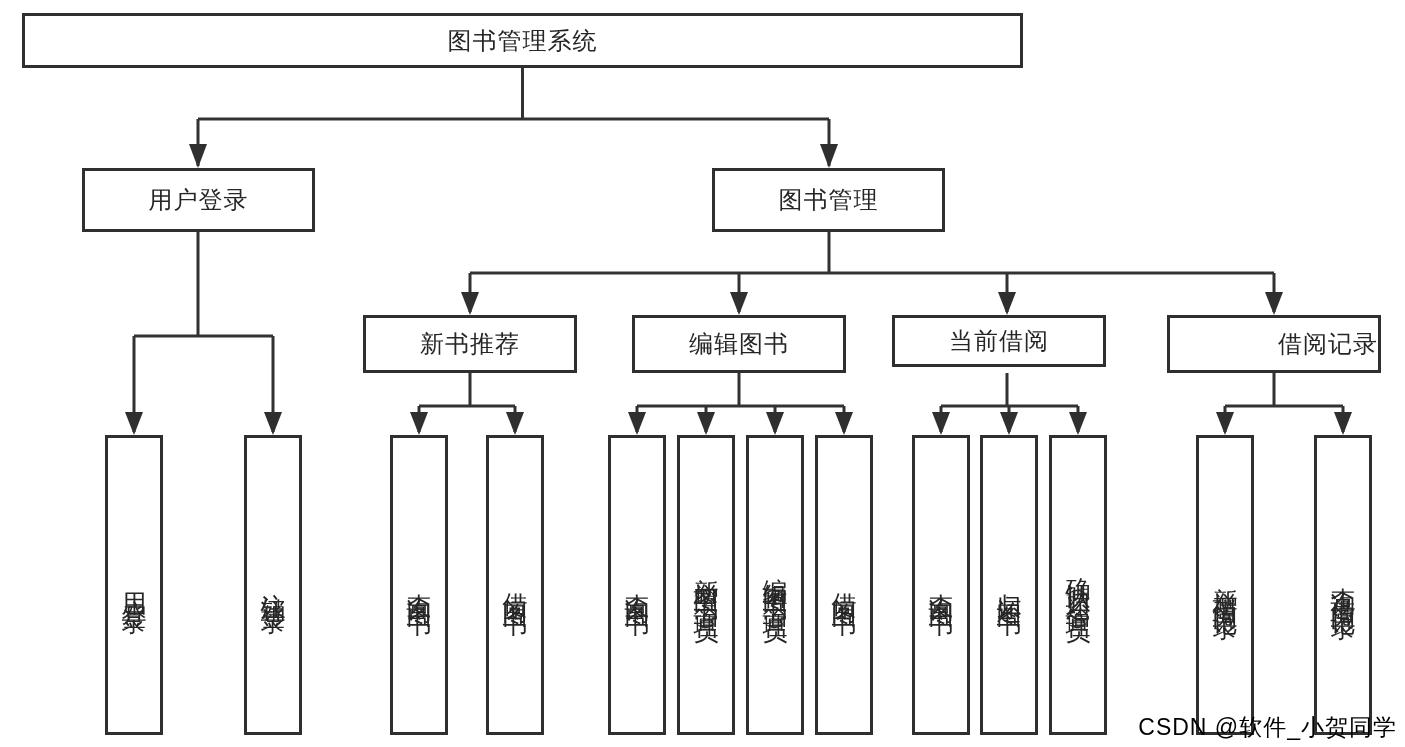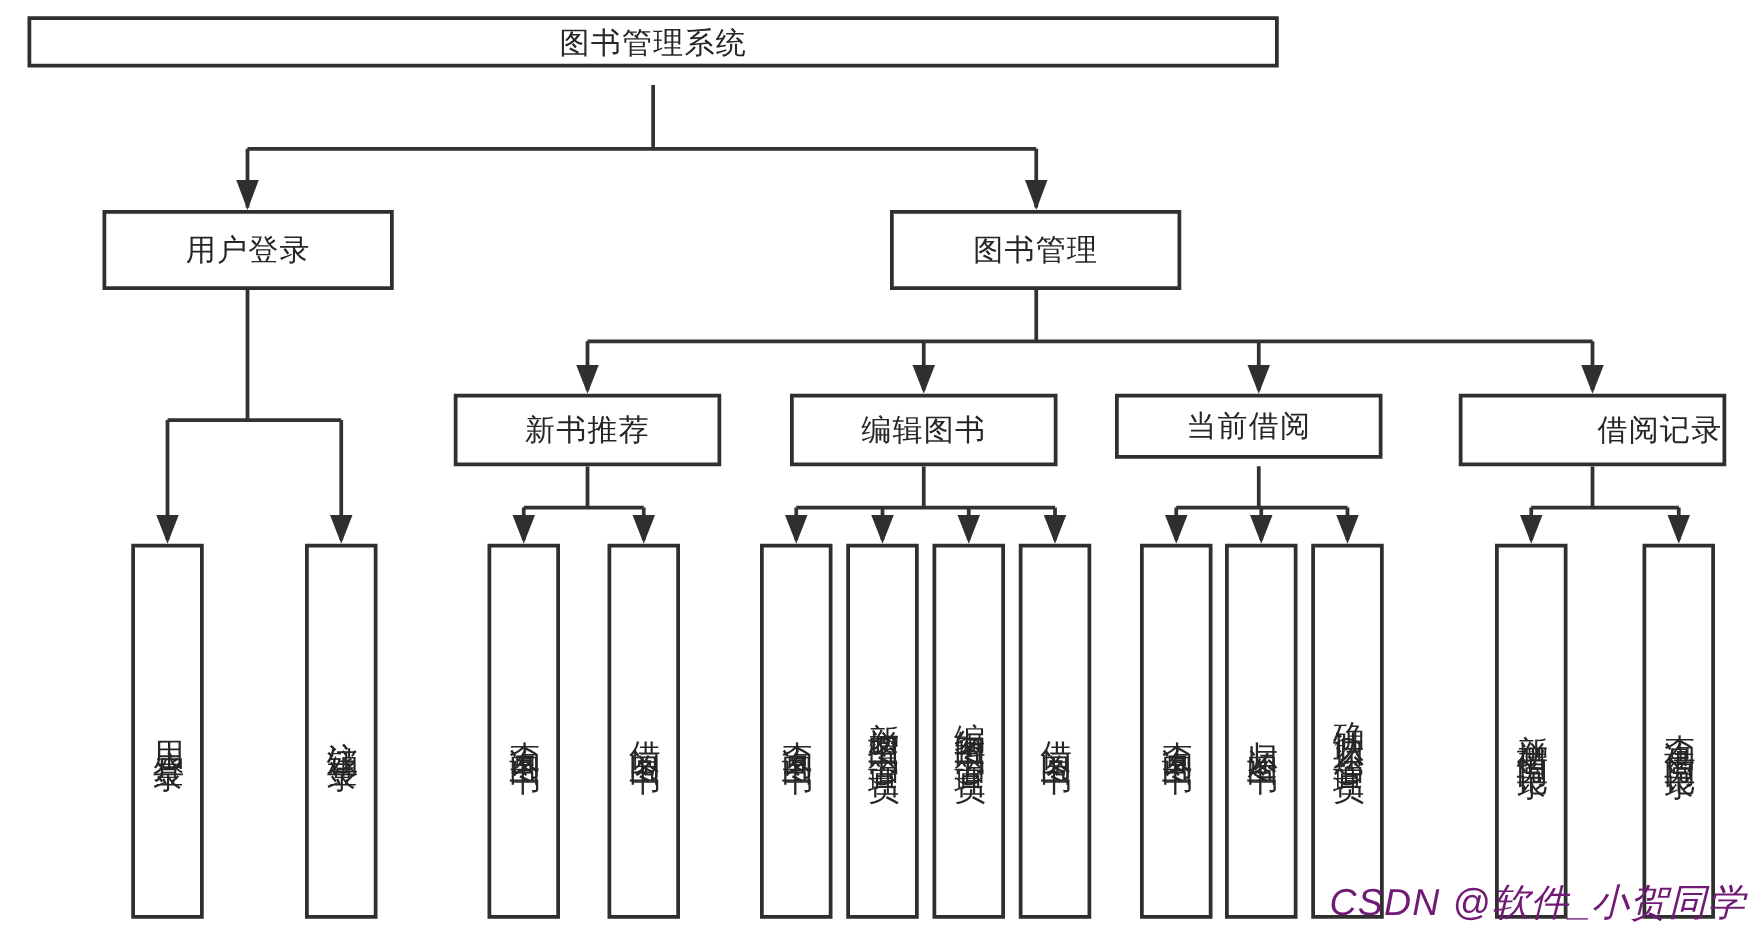--- a/index.html
+++ b/index.html
@@ -11,22 +11,22 @@
   .box{
     position:absolute;box-sizing:border-box;border:3px solid #2f2f2f;background:#ffffff;
     display:flex;align-items:center;justify-content:center;
   }
   .h-label{font-size:24px;letter-spacing:1px;white-space:nowrap;color:#262626;}
   .v-label{
     writing-mode:vertical-rl;text-orientation:mixed;
     font-size:25px;letter-spacing:6px;line-height:1.15;color:#262626;white-space:nowrap;
   }
   .watermark{
-    position:absolute;right:8px;bottom:4px;font-size:30px;color:#701a75;
-    letter-spacing:1px;white-space:nowrap;z-index:5;font-style:italic;
+    position:absolute;right:8px;bottom:4px;font-size:23px;color:#000000;
+    letter-spacing:1px;white-space:nowrap;z-index:5;
   }
 </style>
 </head>
 <body>
 
 <div id="canvas">
 
   <svg id="connectors" width="1405" height="747" viewBox="0 0 1405 747">
     <path fill="none" stroke="#323232" stroke-width="3" d="M522.5 68 V119
              M198 119 H829
@@ -59,21 +59,21 @@
       <polygon points="766,412 784,412 775,435"></polygon>
       <polygon points="835,412 853,412 844,435"></polygon>
       <polygon points="932,412 950,412 941,435"></polygon>
       <polygon points="1000,412 1018,412 1009,435"></polygon>
       <polygon points="1069,412 1087,412 1078,435"></polygon>
       <polygon points="1216,412 1234,412 1225,435"></polygon>
       <polygon points="1334,412 1352,412 1343,435"></polygon>
     </g>
   </svg>
 
-  <div class="box" style="left:22px;top:13px;width:1001px;height:41px;text-align:right;">
+  <div class="box" style="left:22px;top:13px;width:1001px;height:55px;text-align:right;">
     <span class="h-label">图书管理系统</span>
   </div>
 
   <div class="box" style="left:82px;top:168px;width:233px;height:64px;">
     <span class="h-label">用户登录</span>
   </div>
   <div class="box" style="left:712px;top:168px;width:233px;height:64px;">
     <span class="h-label">图书管理</span>
   </div>
 

